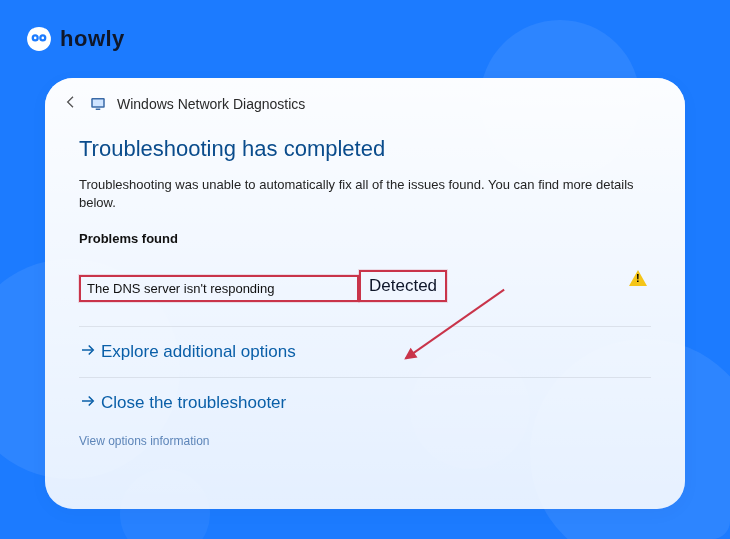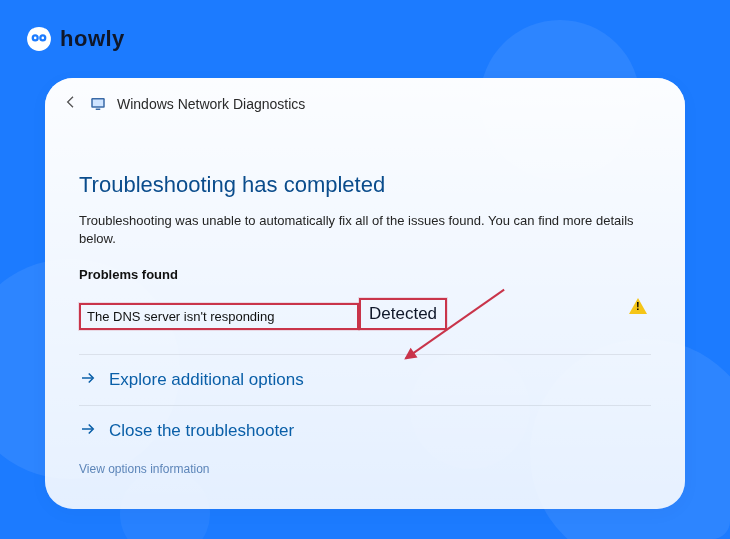--- a/index.html
+++ b/index.html
@@ -69,33 +69,32 @@
 
     .content {
       position: relative; z-index:1;
       padding: 14px 34px 10px 34px;
     }
     .heading {
       color: #0a4c8c;
       font-size: 22px;
       font-weight: 400;
       margin-bottom: 14px;
-      margin-top: 36px;
     }
     .subtext {
       color: #242424;
       font-size: 13px;
       line-height: 1.4;
       margin-bottom: 19px;
     }
     .problems-label {
       font-weight: 700;
       font-size: 13px;
       color: #111;
-      margin-bottom: 8px;
+      margin-bottom: 16px;
     }
     .problem-row {
       display: flex;
       align-items: flex-end;
       border-bottom: 1px solid rgba(0,0,0,0.08);
       padding: 8px 0 24px 0;
       position: relative;
     }
     .problem-name {
       font-size: 13px;
@@ -143,21 +142,21 @@
     .arrowline::before{
       content:"";
       position:absolute; left:-2px; top:-5px;
       border-right: 12px solid #c9344a;
       border-top: 6px solid transparent;
       border-bottom: 6px solid transparent;
     }
 
     .option-row {
       display: flex; align-items: center;
-      gap: 12px;
+      gap: 4px;
       padding: 14px 0;
       border-bottom: 1px solid rgba(0,0,0,0.08);
       cursor: pointer;
     }
     .option-row:last-of-type { border-bottom: none; align-items: center; }
     .opt-arrow { color: #0a5fa8; font-size: 16px; }
     .option-text { color: #0a5fa8; font-size: 17px; }
 
     .detail-link {
       margin-top: 6px;

